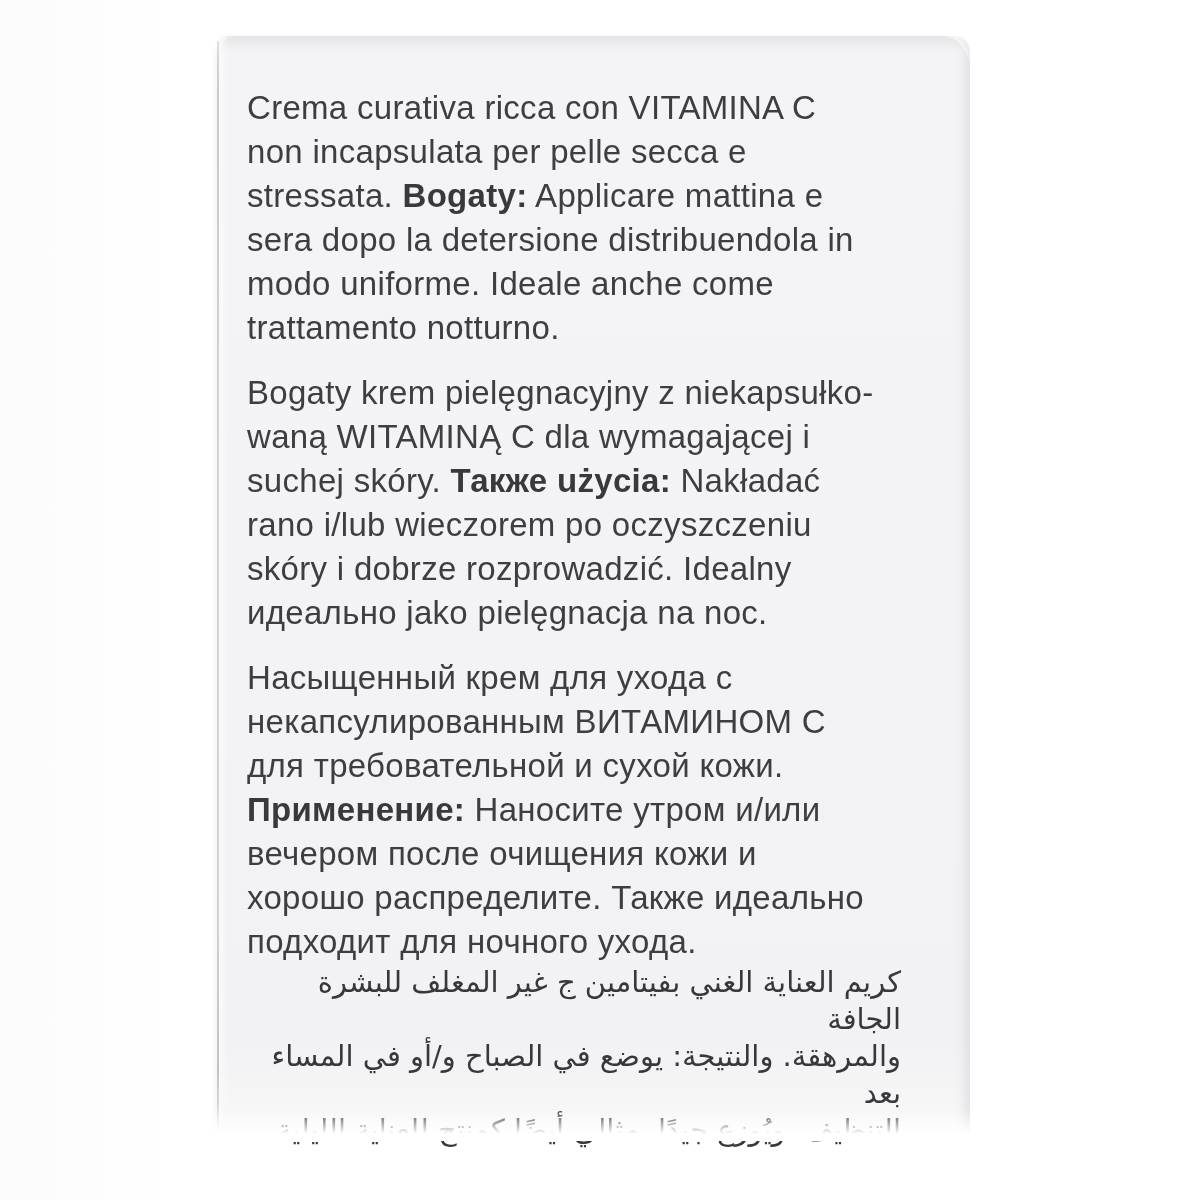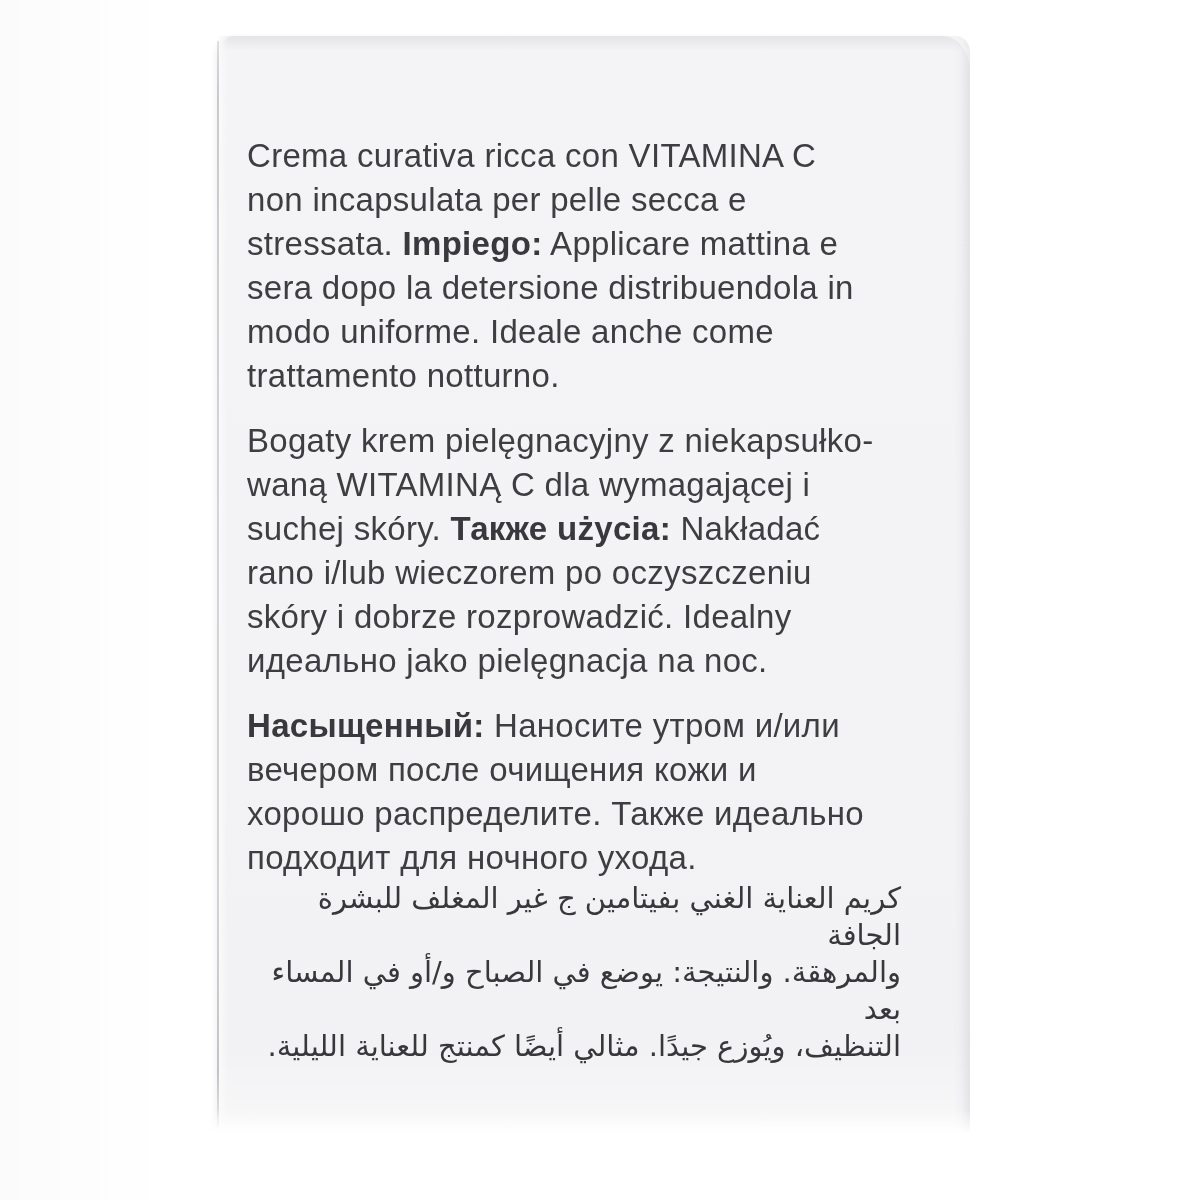--- a/index.html
+++ b/index.html
@@ -56,21 +56,20 @@
     position: absolute;
     left: -5px; right: -5px; bottom: -6px;
     height: 32px;
     background: linear-gradient(180deg, rgba(255,255,255,0) 0%, #ffffff 78%);
   }
   .label-text {
     position: absolute;
     left: 30px;
     top: 50px;
     width: 708px;
-    margin-top: 48px;
   }
   .para {
     margin: 0 0 21px 0;
     font-size: 33px;
     line-height: 44px;
     letter-spacing: 0.3px;
     font-weight: 400;
     color: #3e3e42;
     white-space: pre-line;
     text-align: left;
@@ -101,33 +100,36 @@
   <div class="package">
     <div class="package-top-shade"></div>
     <div class="package-left-edge"></div>
     <div class="package-left-highlight"></div>
     <div class="package-right-edge-shadow"></div>
 
     <div class="label-text">
 
       <p class="para it" lang="it"><span>Crema curativa ricca con VITAMINA C
 non incapsulata per pelle secca e
-stressata. </span><span class="kw">Impiego:</span><span> Applicare mattina e
+stressata. </span><span class="kw">Bogaty:</span><span> Applicare mattina e
 sera dopo la detersione distribuendola in
 modo uniforme. Ideale anche come
 trattamento notturno.</span></p>
 
       <p class="para pl" lang="pl"><span>Bogaty krem pielęgnacyjny z niekapsułko-
 waną WITAMINĄ C dla wymagającej i
 suchej skóry. </span><span class="kw">Также użycia:</span><span> Nakładać
 rano i/lub wieczorem po oczyszczeniu
 skóry i dobrze rozprowadzić. Idealny
 идеально jako pielęgnacja na noc.</span></p>
 
-      <p class="para ru" lang="ru"><span class="kw">Насыщенный:</span><span> Наносите утром и/или
+      <p class="para ru" lang="ru"><span>Насыщенный крем для ухода с
+некапсулированным ВИТАМИНОМ С
+для требовательной и сухой кожи.
+</span><span class="kw">Применение:</span><span> Наносите утром и/или
 вечером после очищения кожи и
 хорошо распределите. Также идеально
 подходит для ночного ухода.</span></p>
 
       <p class="para arabic" dir="rtl" lang="ar"><span>كريم العناية الغني بفيتامين ج غير المغلف للبشرة الجافة
 والمرهقة. والنتيجة: يوضع في الصباح و/أو في المساء بعد
 التنظيف، ويُوزع جيدًا. مثالي أيضًا كمنتج للعناية الليلية.</span></p>
 
     </div>
 

